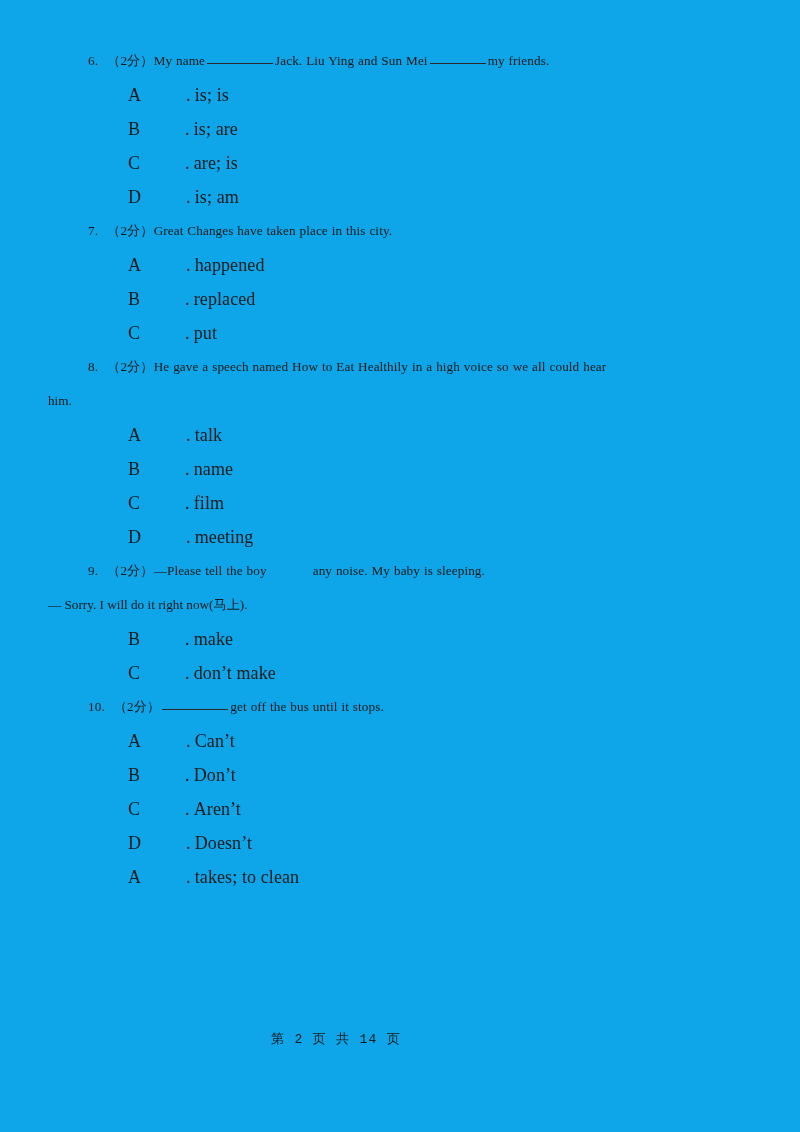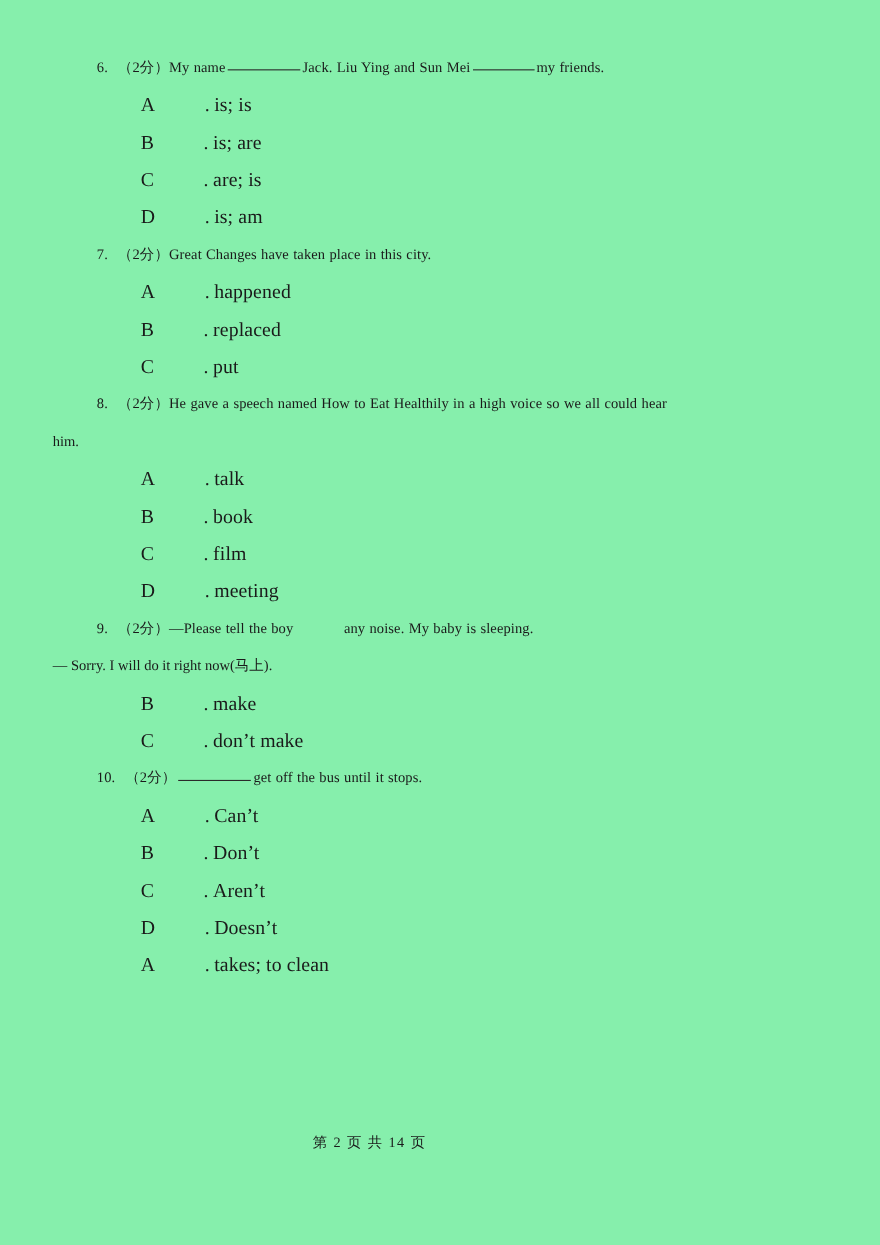--- a/index.html
+++ b/index.html
@@ -14,21 +14,21 @@
     color: #1a1a1a;
     position: relative;
     overflow: hidden;
   }
   .page {
     position: absolute;
     left: 0;
     top: 0;
     width: 800px;
     height: 1132px;
-    background: #86efac;
+    background: #0ea5e9;
   }
   .content {
     position: absolute;
     left: 48px;
     top: 44px;
     width: 704px;
   }
   .qblock {
     margin: 0 0 0 0;
   }
@@ -105,21 +105,21 @@
     color: #1a1a1a;
   }
   .footer {
     position: absolute;
     left: 0;
     top: 1030px;
     width: 672px;
     text-align: center;
     font-size: 13px;
     color: #1a1a1a;
-    font-family: Liberation Serif, serif;
+    font-family: Liberation Mono, monospace;
     letter-spacing: 1.3px;
   }
 </style>
 </head>
 <body>
 
 <div class="page">
   <div class="content">
 
     <div class="qblock">
@@ -134,21 +134,21 @@
       <p class="qline nojustify"><span class="qnum">7.</span><span class="qnum-sp"></span><span class="marks">（2分）</span><span>Great Changes have taken place in this city.</span></p>
       <p class="optline"><span class="optletter">A</span><span class="optdot">.</span><span>happened</span></p>
       <p class="optline"><span class="optletter">B</span><span class="optdot">.</span><span>replaced</span></p>
       <p class="optline"><span class="optletter">C</span><span class="optdot">.</span><span>put</span></p>
     </div>
 
     <div class="qblock">
       <p class="qline"><span class="qnum">8.</span><span class="qnum-sp"></span><span class="marks">（2分）</span><span>He gave a speech named How to Eat Healthily in a high voice so we all could hear</span></p>
       <p class="contline">him.</p>
       <p class="optline"><span class="optletter">A</span><span class="optdot">.</span><span>talk</span></p>
-      <p class="optline"><span class="optletter">B</span><span class="optdot">.</span><span>book</span></p>
+      <p class="optline"><span class="optletter">B</span><span class="optdot">.</span><span>name</span></p>
       <p class="optline"><span class="optletter">C</span><span class="optdot">.</span><span>film</span></p>
       <p class="optline"><span class="optletter">D</span><span class="optdot">.</span><span>meeting</span></p>
     </div>
 
     <div class="qblock">
       <p class="qline nojustify"><span class="qnum">9.</span><span class="qnum-sp"></span><span class="marks">（2分）</span><span>—Please tell the boy</span><span class="gap"></span><span>any noise. My baby is sleeping.</span></p>
       <p class="subline">— Sorry. I will do it right now(马上).</p>
       <p class="optline"><span class="optletter">B</span><span class="optdot">.</span><span>make</span></p>
       <p class="optline"><span class="optletter">C</span><span class="optdot">.</span><span>don’t make</span></p>
     </div>

